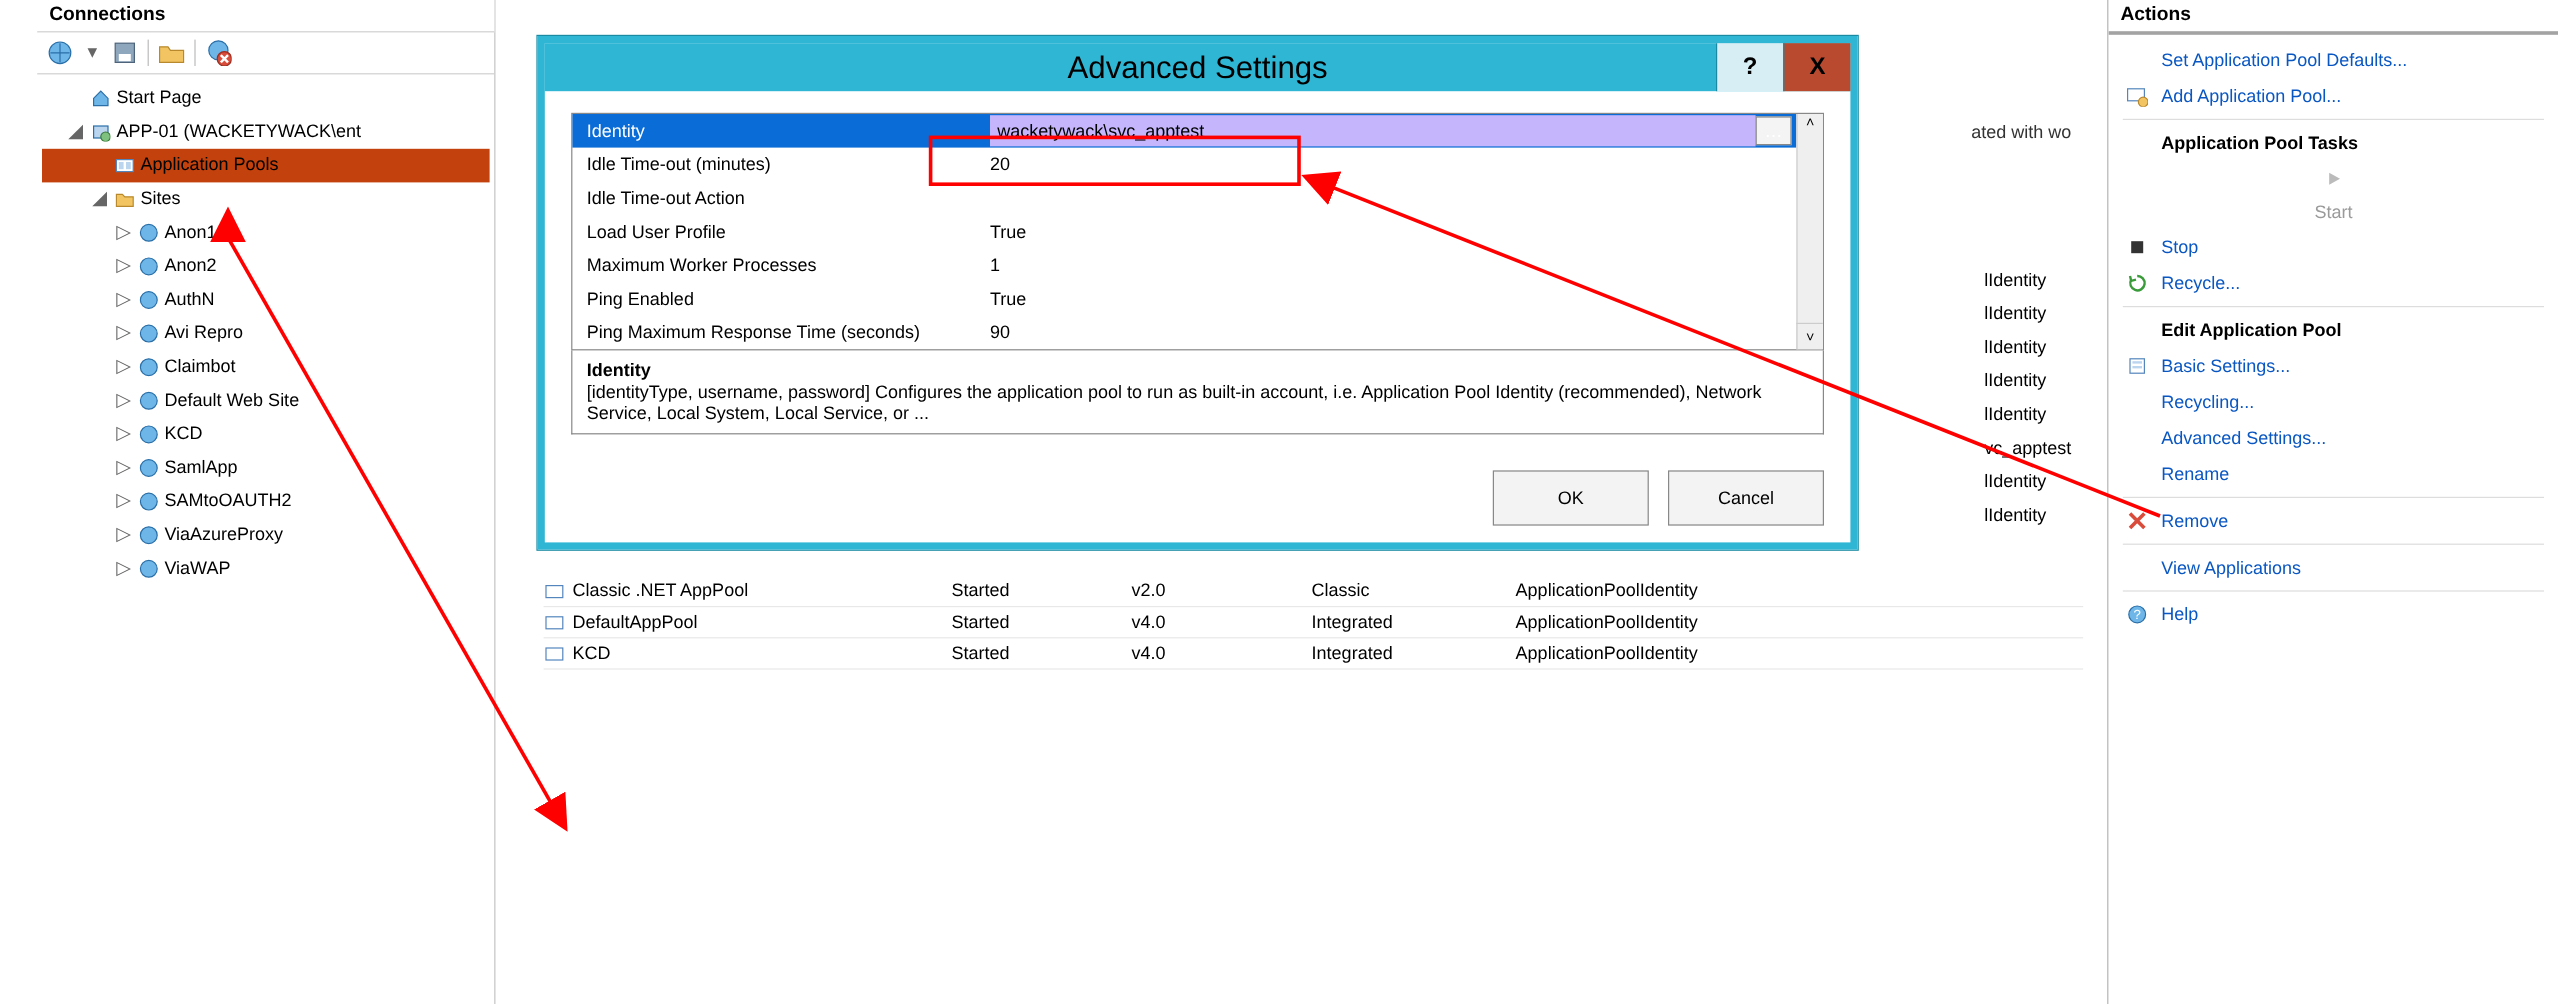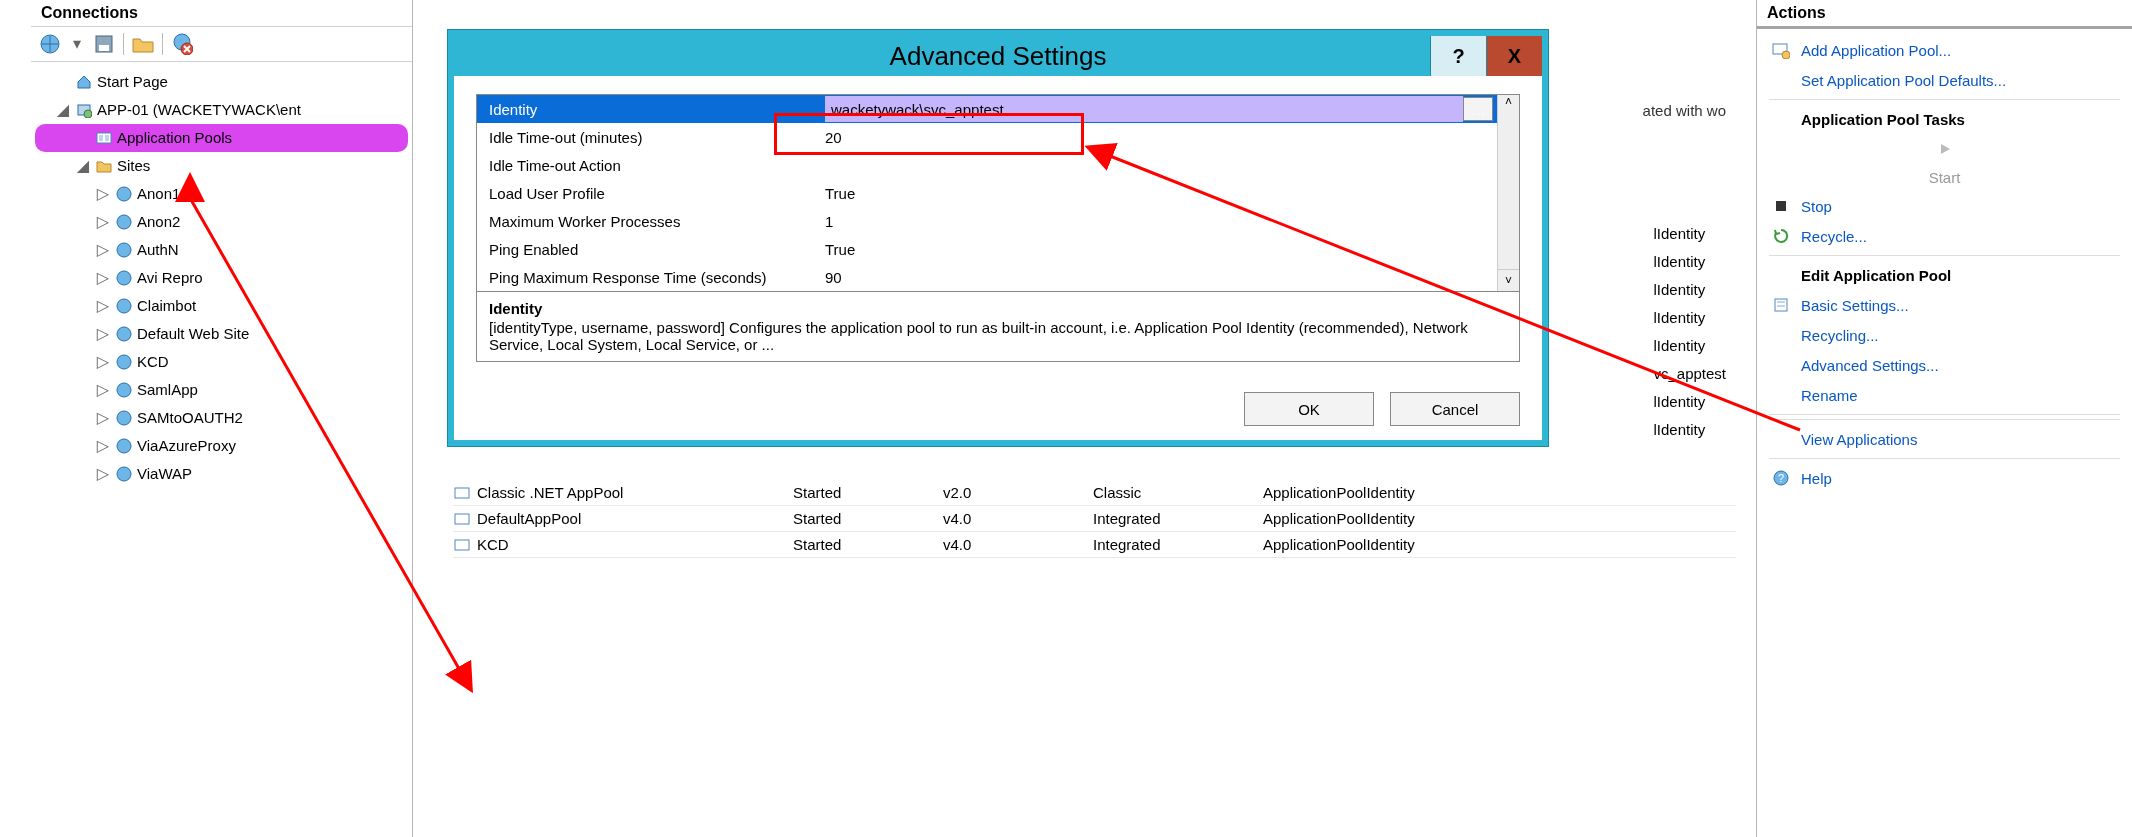--- a/index.html
+++ b/index.html
@@ -38,21 +38,21 @@
     display: flex;
     align-items: center;
     gap: 8px;
     padding: 6px 8px;
     border-bottom: 1px solid #d0d0d0;
   }
   .tool-icon { width: 22px; height: 22px; display:inline-flex; align-items:center; justify-content:center; }
   .divider { width:1px; height:22px; background:#bbb; }
   .tree { padding: 6px 4px; line-height: 26px; }
   .tree-row { display:flex; align-items:center; gap:4px; padding:1px 4px; white-space:nowrap; }
-  .tree-row.selected { background:#d946ef;border-radius:10px; }
+  .tree-row.selected { background:#c2410c; }
   .tw { display:inline-block; width:16px; text-align:center; color:#666; font-size:16px; line-height:16px; }
   .indent-1 { padding-left:20px; }
   .indent-2 { padding-left:40px; }
   .indent-3 { padding-left:60px; }
   .icon-box { width:18px; height:18px; display:inline-flex; align-items:center; justify-content:center; }
 
   
   .center {
     flex: 1;
     position: relative;
@@ -98,21 +98,21 @@
   .prop-row.sel { background:#0a6cd6; color:#fff; }
   .prop-name { width:340px; padding-left:12px; }
   .prop-val { flex:1; padding-left:8px; display:flex; align-items:center; }
   .prop-val-sel-box { background:#c4b5fd; color:#000; flex:1; height:26px; display:flex; align-items:center; padding-left:6px; font-weight:normal; }
   .prop-ellipsis { width:30px; height:24px; border:1px solid #888; background:#f4f4f4; display:flex; align-items:center; justify-content:center; margin-right:4px; }
   .prop-scroll { width:22px; background:#efefef; display:flex; align-items:flex-start; justify-content:center; border-left:1px solid #ccc; }
   .prop-scroll-down { position:absolute; right:0; bottom:0; width:22px; height:22px; background:#efefef; border-left:1px solid #ccc; border-top:1px solid #ccc; display:flex; align-items:center; justify-content:center; }
   .desc-box { border:1px solid #888; border-top:none; padding:8px 12px; font-size:15px; }
   .desc-title { font-weight:bold; margin-bottom:2px; }
   .dlg-buttons { display:flex; justify-content:flex-end; gap:16px; padding:14px 22px 14px 0; }
-  .btn { width:130px; height:34px; border:1px solid #888; background:#f3f3f3; display:flex; align-items:center; justify-content:center; }
+  .btn { width:130px; height:46px; border:1px solid #888; background:#f3f3f3; display:flex; align-items:center; justify-content:center; }
 
   
   .anno { position:absolute; pointer-events:none; }
   .red-box { border:3px solid #ff0000; }
 
   
   .right {
     width: 375px;
     background:#fff;
     display:flex;
@@ -431,32 +431,32 @@
           </div>
       </div>
     </div>
 
   </div>
 
   <div class="right">
     <div class="panel-title">Actions</div>
     <div class="actions">
       <div class="action-row">
+        <span class="ic"></span>
+        <span>Set Application Pool Defaults...</span>
+      </div>
+      <div class="action-row">
         <span class="ic">
             <svg width="18" height="18">
               <rect x="1" y="3" width="14" height="10" fill="#fff" stroke="#5485bc"></rect>
               <circle cx="14" cy="14" r="4" fill="#f3c562" stroke="#b8892d"></circle>
             </svg>
           </span>
         <span>Add Application Pool...</span>
       </div>
-      <div class="action-row">
-        <span class="ic"></span>
-        <span>Set Application Pool Defaults...</span>
-      </div>
       <div class="action-sep"></div>
       <div class="action-row blk">
         <span class="ic"></span>
           <span>Application Pool Tasks</span>
       </div>
       <div class="action-row grey">
         <span class="ic">
             <svg width="14" height="14">
               <path d="M3 2 l9 5 l-9 5 z" fill="#bbb"></path>
             </svg>
@@ -501,20 +501,28 @@
       </div>
       <div class="action-row">
         <span class="ic"></span>
         <span>Advanced Settings...</span>
       </div>
       <div class="action-row">
         <span class="ic"></span>
         <span>Rename</span>
       </div>
       <div class="action-sep"></div>
+      <div class="action-row">
+        <span class="ic">
+            <svg width="16" height="16">
+              <path d="M2 2 l12 12 M14 2 l-12 12" stroke="#d94b3a" stroke-width="3"></path>
+            </svg>
+          </span>
+        <span>Remove</span>
+      </div>
       <div class="action-sep"></div>
       <div class="action-row">
         <span class="ic"></span>
         <span>View Applications</span>
       </div>
       <div class="action-sep"></div>
       <div class="action-row">
         <span class="ic">
             <svg width="16" height="16">
               <circle cx="8" cy="8" r="7" fill="#6fb6e8" stroke="#2a6fa8"></circle>

